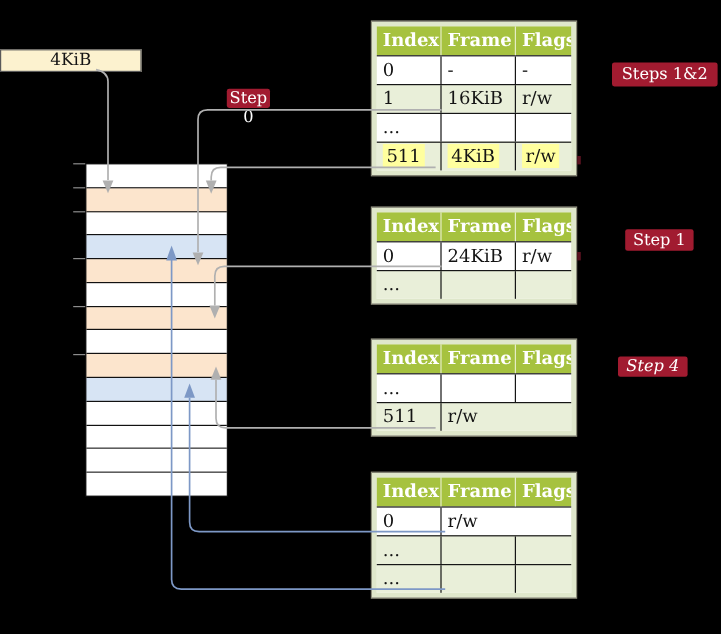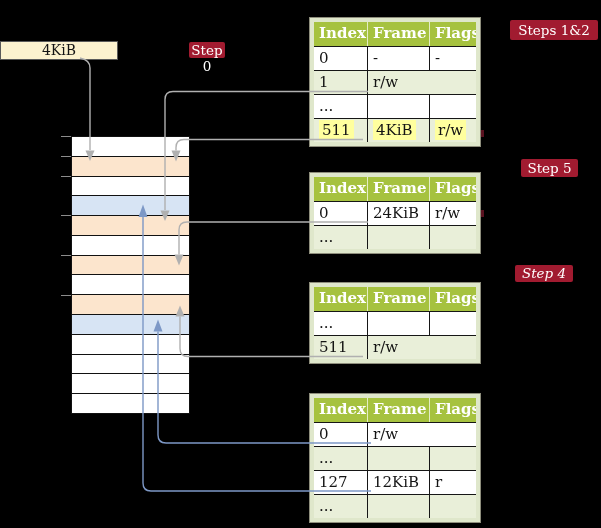--- a/index.html
+++ b/index.html
@@ -6,21 +6,21 @@
   .canvas{position:relative;width:601px;height:528px;background:#000;overflow:hidden;
           font-family:"DejaVu Serif","Liberation Serif",serif;}
 
   
   .frame-box{position:absolute;left:0;top:41px;width:118px;height:19px;box-sizing:border-box;
              background:var(--frame-box-bg);border:1px solid #5a5a5a;color:#141414;
              font-size:14px;line-height:17px;text-align:center;}
 
   
   .step-label{position:absolute;background:var(--label-bg);color:#fff;font-size:13.5px;
-              text-align:center;border-radius:2px;box-sizing:border-box;}
+              text-align:center;border-radius:2px;box-sizing:border-box;margin-top:32px;}
   #step0  {left:189px;top:42px;width:36px;height:16px;line-height:16px;}
   #steps12{left:510px;top:20px;width:88px;height:20px;line-height:20px;}
   #step3  {left:521px;top:159px;width:57px;height:18px;line-height:18px;}
   #step4  {left:515px;top:265px;width:58px;height:17px;line-height:17px;font-style:italic;}
 
   
   .memory{position:absolute;left:71px;top:136px;width:119px;height:278px;box-sizing:border-box;
           border:1px solid #111;display:flex;flex-direction:column;}
   .mrow{flex:1;border-bottom:1px solid #111;}
   .mrow:last-child{border-bottom:none;}
@@ -61,21 +61,21 @@
 <body>
 
 <div class="canvas">
 
   <div class="frame-box">
     <span>4KiB</span>
   </div>
 
   <div class="step-label" id="step0">Step 0</div>
   <div class="step-label" id="steps12">Steps 1&amp;2</div>
-  <div class="step-label" id="step3">Step 5</div>
+  <div class="step-label" id="step3">Step 1</div>
   <div class="step-label" id="step4">Step 4</div>
 
   <div class="memory">
       <div class="mrow white"></div>
       <div class="mrow orange"></div>
       <div class="mrow white"></div>
       <div class="mrow blue"></div>
       <div class="mrow orange"></div>
       <div class="mrow white"></div>
       <div class="mrow orange"></div>
@@ -94,20 +94,21 @@
         <div class="cell">Frame</div>
         <div class="cell">Flags</div>
       </div>
       <div class="trow">
         <div class="cell">0</div>
         <div class="cell">-</div>
         <div class="cell">-</div>
       </div>
       <div class="trow shaded">
         <div class="cell">1</div>
+        <div class="cell">16KiB</div>
         <div class="cell">r/w</div>
       </div>
       <div class="trow">
         <div class="cell">...</div>
         <div class="cell"></div>
         <div class="cell"></div>
       </div>
       <div class="trow shaded">
         <div class="cell"><span class="hl">511</span></div>
         <div class="cell"><span class="hl">4KiB</span></div>
@@ -154,25 +155,20 @@
         <div class="cell">Flags</div>
       </div>
       <div class="trow">
         <div class="cell">0</div>
         <div class="cell">r/w</div>
       </div>
       <div class="trow shaded">
         <div class="cell">...</div>
         <div class="cell"></div>
         <div class="cell"></div>
-      </div>
-      <div class="trow">
-        <div class="cell">127</div>
-        <div class="cell">12KiB</div>
-        <div class="cell">r</div>
       </div>
       <div class="trow shaded">
         <div class="cell">...</div>
         <div class="cell"></div>
         <div class="cell"></div>
       </div>
     </div>
 
   <div class="dash" id="dash1"></div>
   <div class="dash" id="dash2"></div>

